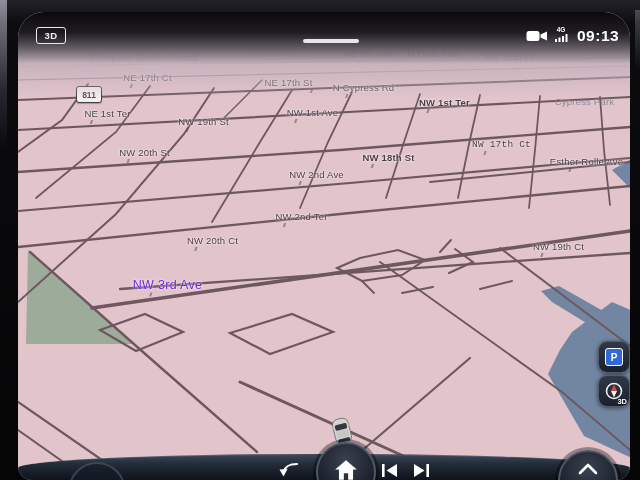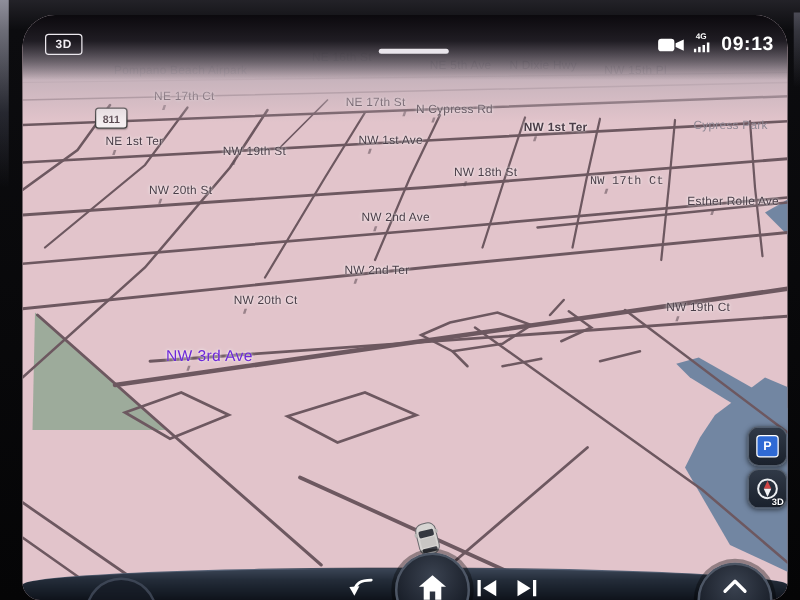--- a/index.html
+++ b/index.html
@@ -165,21 +165,21 @@
         <div class="map-label soft" style="left: 418px; top: 53px;">
           <span class="txt">N Dixie Hwy</span>
         </div>
         <div class="map-label soft" style="left: 492px; top: 57px;">
           <span class="txt">NW 15th Pl</span>
         </div>
         <div class="map-label normal" style="left: 131px; top: 80px;">
           <span class="txt">NE 17th Ct</span>
           <span class="tick"></span>
         </div>
-        <div class="map-label normal" style="left: 284px; top: 85px; align-items: flex-end;">
+        <div class="map-label normal" style="left: 272px; top: 85px; align-items: flex-end;">
           <span class="txt">NE 17th St</span>
           <span class="tick"></span>
         </div>
         <div class="map-label normal" style="left: 347px; top: 90px;">
           <span class="txt">N Cypress Rd</span>
           <span class="tick"></span>
         </div>
         <div class="map-label normal" style="left: 428px; top: 105px; font-weight: bold;">
           <span class="txt">NW 1st Ter</span>
           <span class="tick"></span>
@@ -196,21 +196,21 @@
           <span class="tick"></span>
         </div>
         <div class="map-label normal" style="left: 187px; top: 124px;">
           <span class="txt">NW 19th St</span>
           <span class="tick"></span>
         </div>
         <div class="map-label normal" style="left: 128px; top: 155px;">
           <span class="txt">NW 20th St</span>
           <span class="tick"></span>
         </div>
-        <div class="map-label normal" style="left: 372px; top: 141px;">
+        <div class="map-label normal" style="left: 372px; top: 160px; font-weight: bold;">
           <span class="txt">NW 18th St</span>
           <span class="tick"></span>
         </div>
         <div class="map-label normal" style="left: 485px; top: 147px; font-family: Liberation Mono, monospace;">
           <span class="txt">NW 17th Ct</span>
           <span class="tick"></span>
         </div>
         <div class="map-label normal" style="left: 570px; top: 164px; justify-content: flex-end;">
           <span class="txt">Esther Rolle Ave</span>
           <span class="tick"></span>

